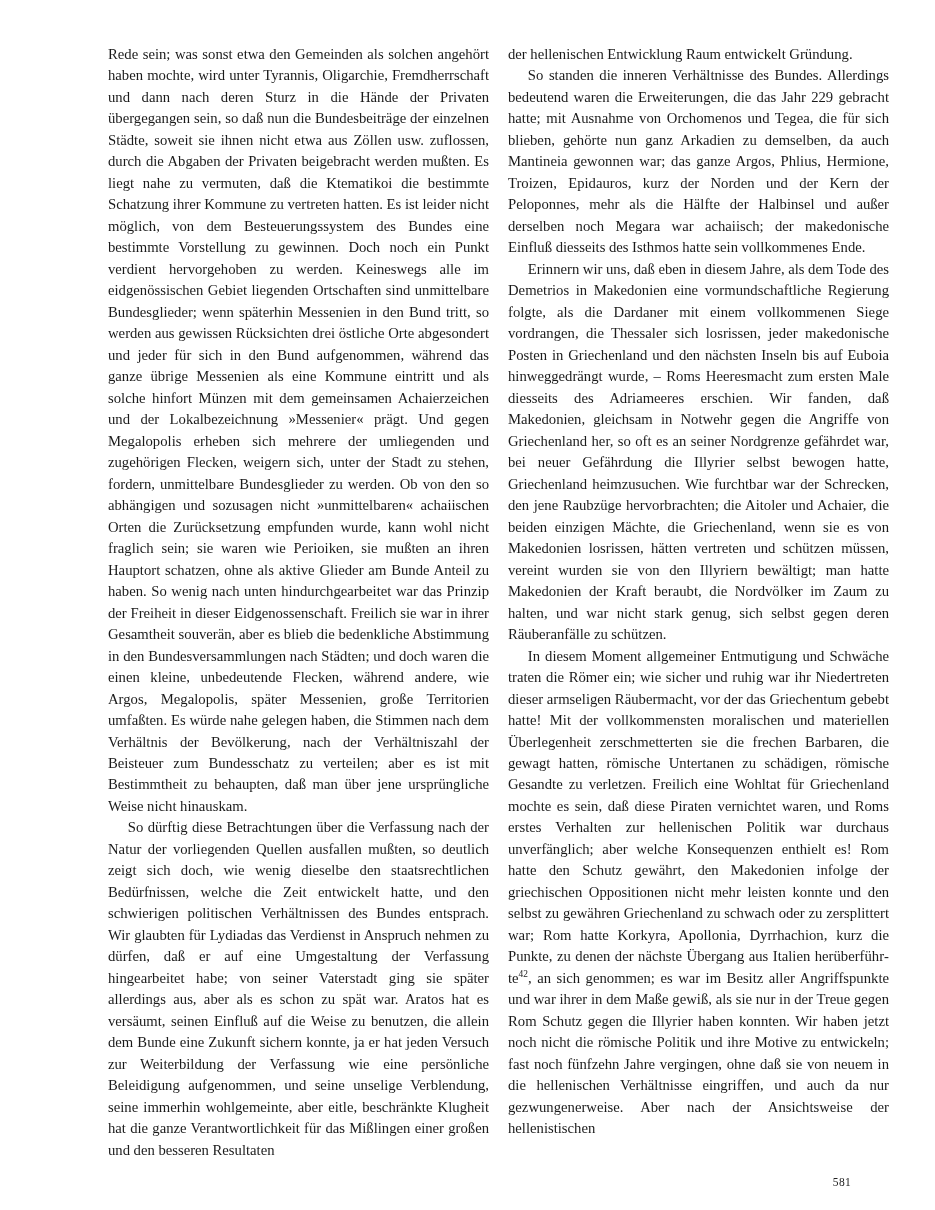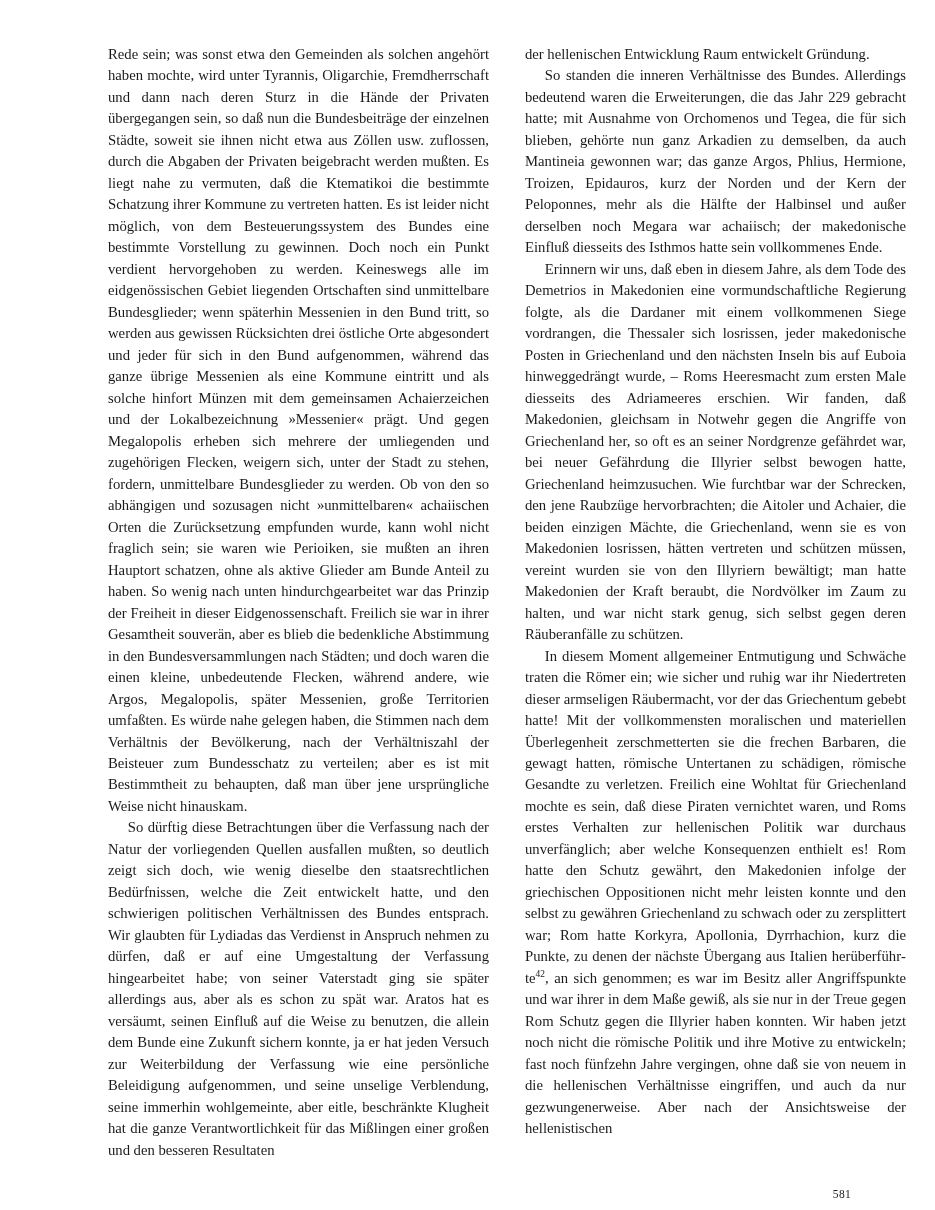--- a/index.html
+++ b/index.html
@@ -17,21 +17,21 @@
   .page {
     position: relative;
     width: 935px;
     height: 1210px;
     box-sizing: border-box;
     padding: 44px 84px 30px 108px;
   }
   .columns {
     display: flex;
     flex-direction: row;
-    gap: 36px;
+    gap: 19px;
     height: 1118px;
   }
   .column {
     width: 381px;
     flex: 0 0 381px;
   }
   .column p {
     margin: 0;
     text-align: justify;
     text-justify: inter-word;
@@ -46,21 +46,21 @@
     font-family: Liberation Serif, serif;
   }
   sup {
     font-size: 0.64em;
     vertical-align: super;
     line-height: 0;
   }
   .folio {
     position: absolute;
     right: 84px;
-    bottom: 10px;
+    bottom: 22px;
     font-size: 11.5px;
     color: #222;
     letter-spacing: 0.3px;
   }
 </style>
 </head>
 <body>
 
 <div class="page">
 

